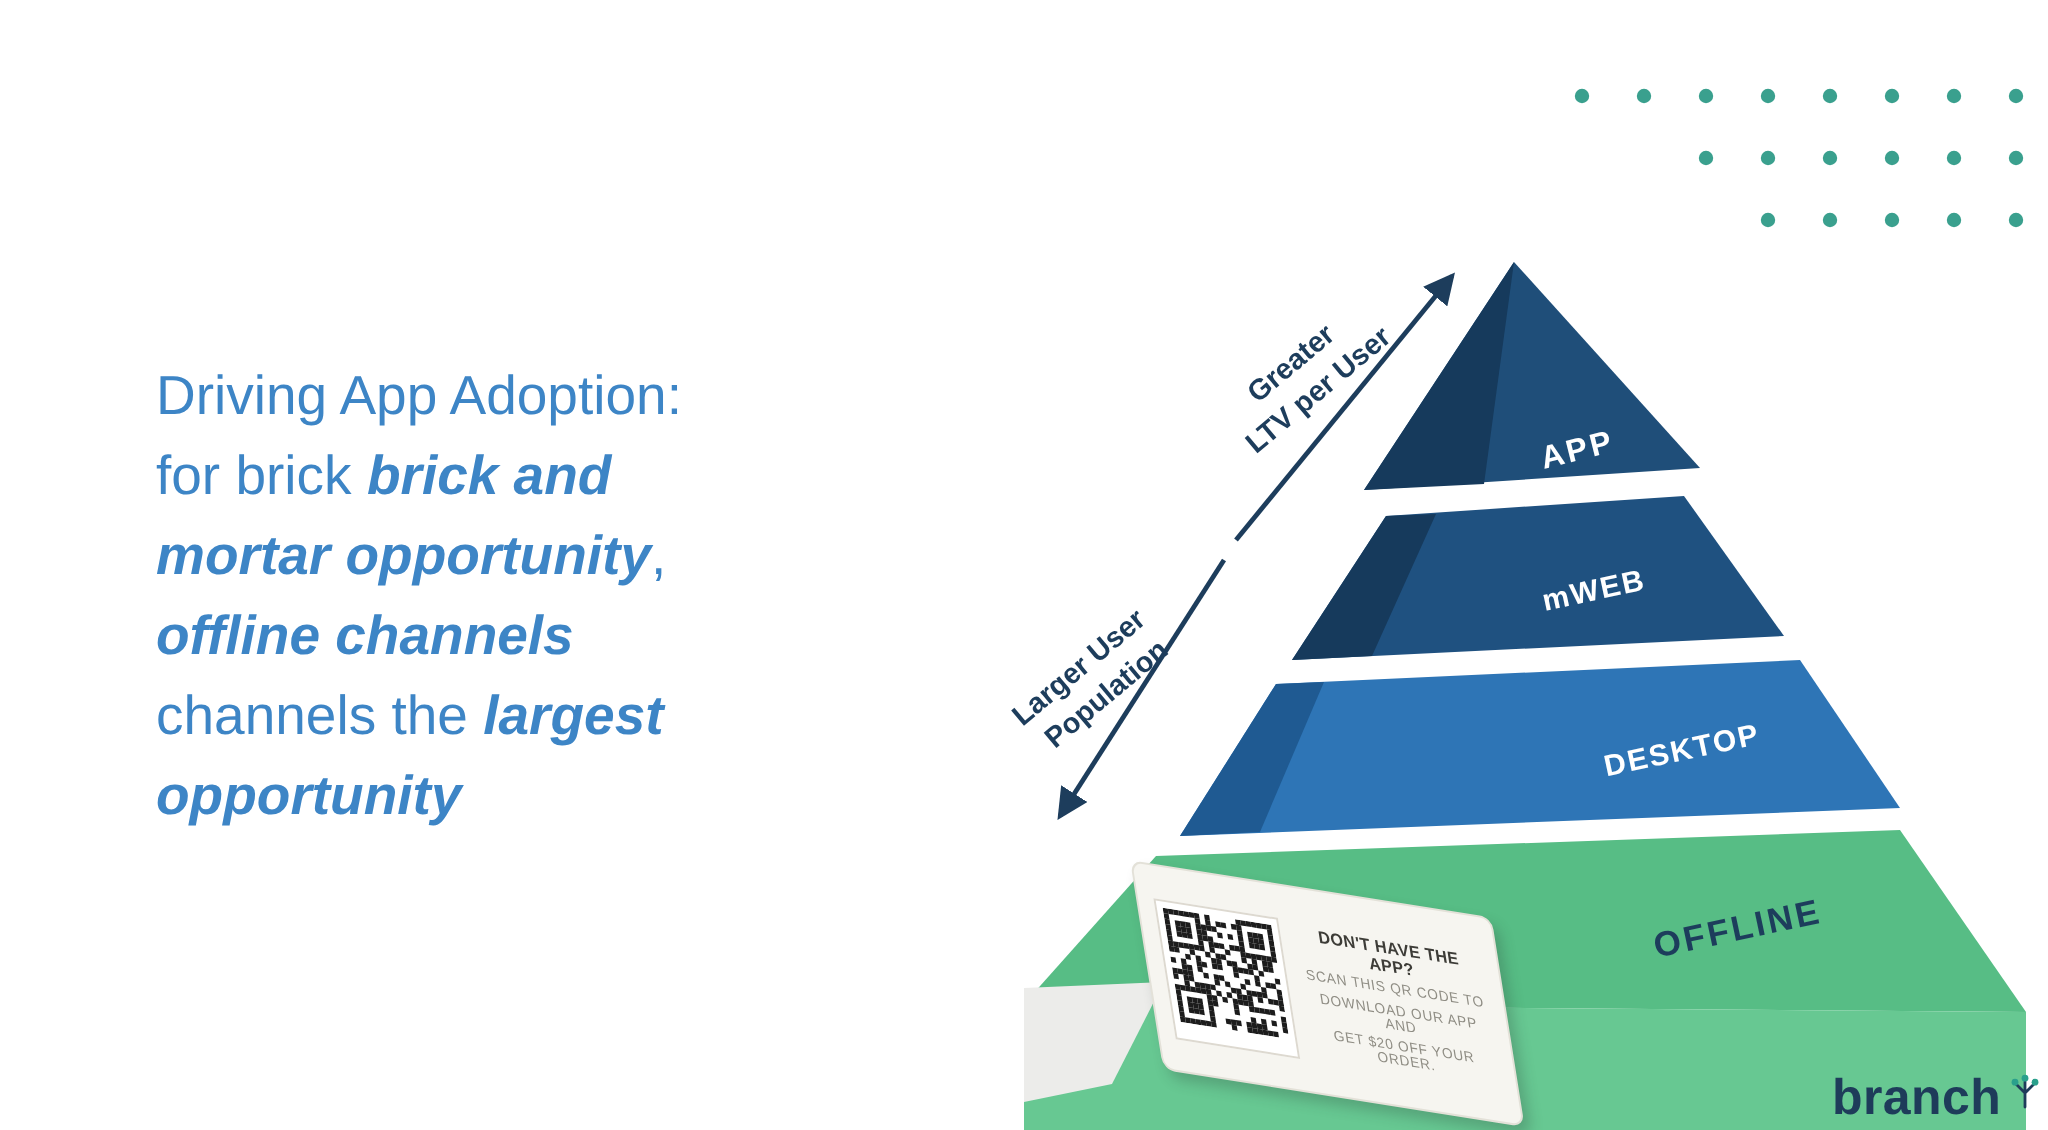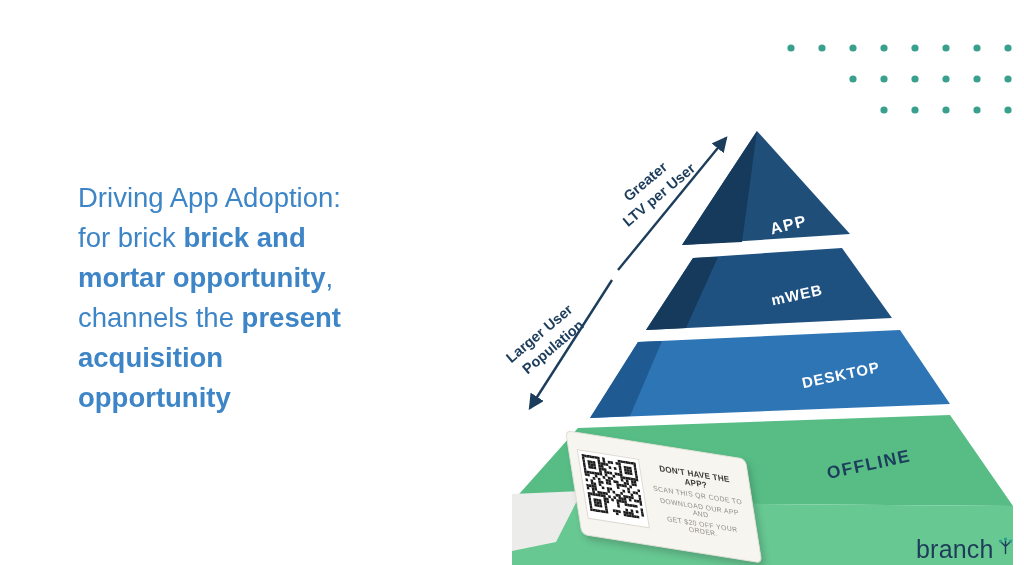--- a/index.html
+++ b/index.html
@@ -5,41 +5,41 @@
   * { margin: 0; padding: 0; box-sizing: border-box; }
   html, body { width: 1024px; height: 565px; background: #fff; }
   .slide {
     position: relative; width: 1024px; height: 565px;
     background: #ffffff; overflow: hidden;
     font-family: "Liberation Sans", sans-serif;
     margin-top: 36px;
   }
   
   .headline { position: absolute; left: 78px; top: 142px; font-size: 27.5px; line-height: 40px; font-weight: 400; }
-  .headline .b { font-weight: 700; }
+  .headline .b { font-weight: 700; font-style: italic; }
   
   .dots { position: absolute; left: 780px; top: 0; }
   
   .pyramid-svg { position: absolute; left: 490px; top: 82px; }
   .pyramid-svg text { font-family: "Liberation Sans", sans-serif; font-weight: 700; }
   
   .qr-panel {
     position: absolute; left: 565px; top: 394px; width: 183px; height: 101px;
     background: #f6f5f0; border: 1px solid #e3e1d8; border-radius: 6px;
     transform-origin: 0 0; transform: rotate(9deg) skewX(18deg);
     box-shadow: 3px 4px 6px rgba(40,60,50,.25);
     display: flex; align-items: center; padding: 7px 8px;
   }
   .qr-box { background: #ffffff; padding: 3px; border: 1px solid #ddd9d0; flex: 0 0 auto; }
   .qr-text { margin-left: 8px; text-align: center; flex: 1; }
   .qr-title { font-size: 8.2px; font-weight: 700; color: #3d3c37; letter-spacing: .2px; }
   .qr-line  { font-size: 6.9px; color: #8f8d84; margin-top: 3.5px; letter-spacing: .4px; }
   
   .brand { position: absolute; left: 916px; top: 499px; display: flex; align-items: center; }
-  .brand-name { font-size: 25px; font-weight: 400; letter-spacing: .2px; }
+  .brand-name { font-size: 25px; font-weight: 700; letter-spacing: .2px; }
   .brand-icon { margin-left: 3px; margin-top: -8px; }
 </style>
 </head>
 <body>
 
 <div class="slide">
 
   <svg class="dots" id="dots" width="242" height="92" viewBox="0 0 242 92">
       <circle cx="228" cy="12" r="3.6" fill="#3aa08e"></circle>
       <circle cx="197" cy="12" r="3.6" fill="#3aa08e"></circle>
@@ -59,22 +59,22 @@
       <circle cx="197" cy="74" r="3.6" fill="#3aa08e"></circle>
       <circle cx="166" cy="74" r="3.6" fill="#3aa08e"></circle>
       <circle cx="135" cy="74" r="3.6" fill="#3aa08e"></circle>
       <circle cx="104" cy="74" r="3.6" fill="#3aa08e"></circle>
     </svg>
 
   <div class="headline" id="headline" style="color: rgb(61, 133, 198);">
       <div class="hl-line"><span>Driving App Adoption:</span></div>
       <div class="hl-line"><span>for brick </span><span class="b">brick and</span></div>
       <div class="hl-line"><span class="b">mortar opportunity</span><span>,</span></div>
-      <div class="hl-line"><span>channels the </span><span class="b">present</span></div>
-      <div class="hl-line"><span class="b">acquisition</span></div>
+      <div class="hl-line"><span class="b">offline channels</span></div>
+      <div class="hl-line"><span>channels the </span><span class="b">largest</span></div>
       <div class="hl-line"><span class="b">opportunity</span></div>
     </div>
 
   <svg class="pyramid-svg" width="534" height="483" viewBox="0 0 534 483">
     <defs>
       <marker id="ah" viewBox="0 0 10 10" refX="8.5" refY="5" markerWidth="6.5" markerHeight="6.5" orient="auto">
         <path d="M0,0 L10,5 L0,10 z" fill="#1d3d5c"></path>
       </marker>
     </defs>
 

